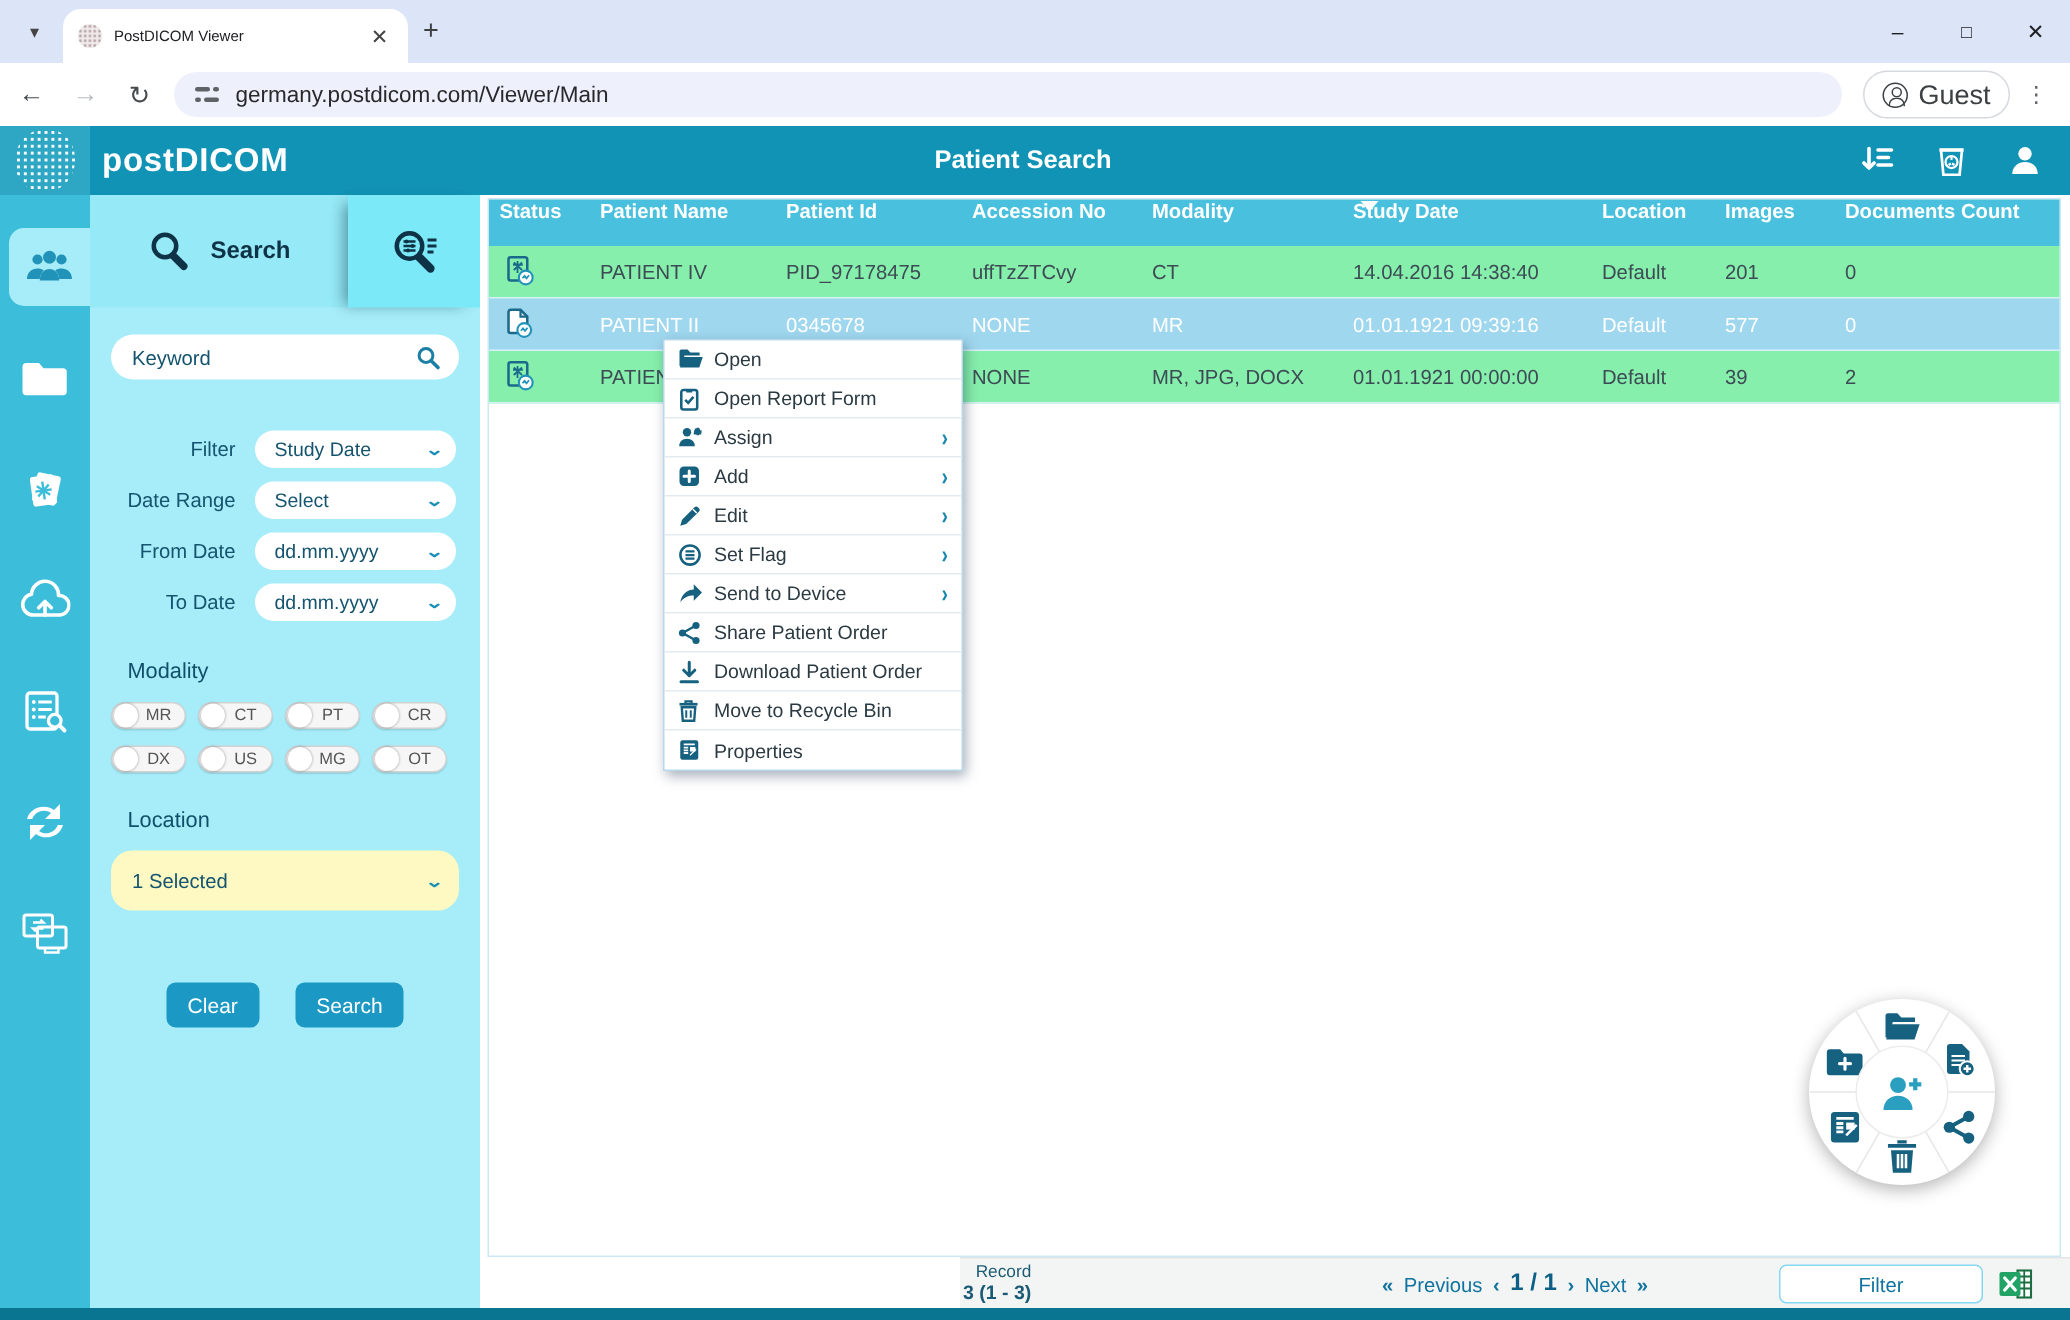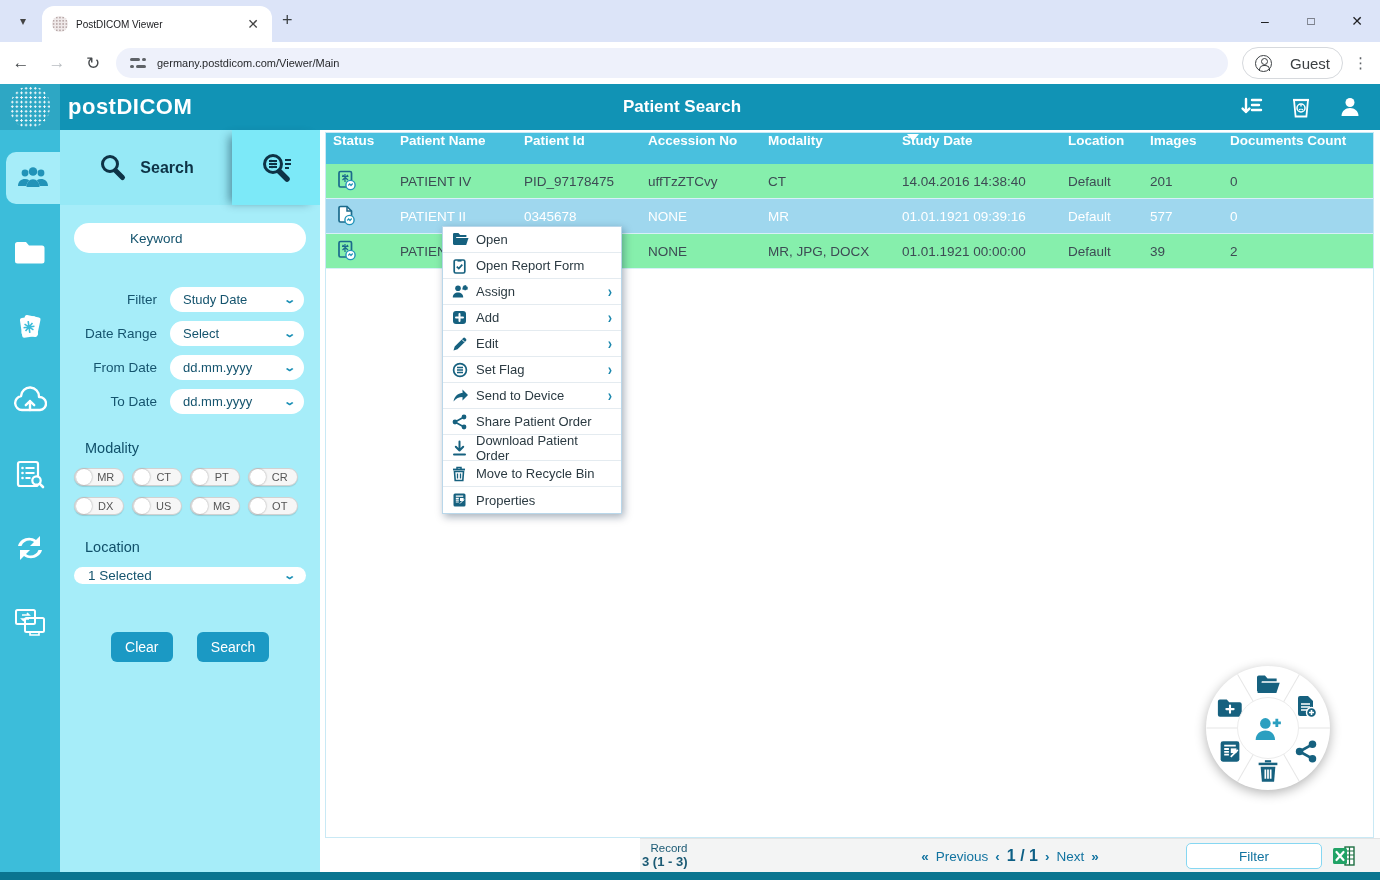--- a/index.html
+++ b/index.html
@@ -14,22 +14,22 @@
   .tab-title{font-size:10px;color:#202124;flex:1;white-space:nowrap;overflow:hidden;}
   .tab-close{color:#444;font-size:14px;width:18px;height:18px;display:flex;align-items:center;justify-content:center;border-radius:50%;}
   .newtab{position:absolute;left:282px;top:11px;color:#3c4043;font-size:18px;line-height:18px;}
   .winctl{position:absolute;top:0;height:42px;width:46px;display:flex;align-items:center;justify-content:center;color:#202124;font-size:14px;}
   .toolbar{position:absolute;top:42px;left:0;right:0;height:42px;background:#fff;display:flex;align-items:center;}
   .navbtn{width:30px;height:30px;display:flex;align-items:center;justify-content:center;font-size:17px;color:#474b4e;margin-left:6px;}
   .navbtn.disabled{color:#b9bdc1;}
   .urlbar{margin-left:8px;width:1112px;height:30px;background:#eef1fb;border-radius:15px;display:flex;align-items:center;padding:0 14px;}
   .siteperm{width:17px;height:14px;margin-right:10px;position:relative;}
   .siteperm span{position:absolute;left:0;height:2.5px;background:#5f6368;border-radius:2px;}
-  .urltext{font-size:11px;color:#27292c;}
-  .guest{margin-left:14px;height:32px;border:1px solid #d6d9dd;border-radius:16px;display:flex;align-items:center;padding:0 12px;gap:18px;color:#3c4043;font-size:15px;}
+  .urltext{font-size:15px;color:#27292c;}
+  .guest{margin-left:14px;height:32px;border:1px solid #d6d9dd;border-radius:16px;display:flex;align-items:center;padding:0 12px;gap:7px;color:#3c4043;font-size:18px;}
   .guest-ic{width:17px;height:17px;border:1.6px solid #3c4043;border-radius:50%;position:relative;}
   .guest-ic:before{content:"";position:absolute;left:4.5px;top:2.5px;width:5px;height:5px;border:1.4px solid #3c4043;border-radius:50%;}
   .guest-ic:after{content:"";position:absolute;left:2.5px;top:9px;width:9px;height:5px;border:1.4px solid #3c4043;border-bottom:none;border-radius:5px 5px 0 0;}
   .kebab{margin-left:10px;color:#5f6368;font-size:15px;letter-spacing:0;}
 
   
   .appheader{position:absolute;top:84px;left:0;right:0;height:46px;background:#1193b5;display:flex;align-items:center;}
   .brand-corner{position:absolute;left:0;top:0;width:60px;height:46px;background:#2ea7c4;display:flex;align-items:center;justify-content:center;}
   .brainlogo{width:40px;height:42px;border-radius:50% 46% 50% 46%;background-image:radial-gradient(#fff 1px,transparent 1.3px);background-size:4.6px 4.6px;opacity:.95;}
   .applogo{margin-left:68px;color:#fff;font-size:22px;font-weight:800;letter-spacing:.5px;}
@@ -41,50 +41,50 @@
   .sidebar{position:absolute;top:130px;left:0;bottom:0;width:60px;background:#3cbdda;}
   .side-item{width:60px;height:52px;display:flex;align-items:center;justify-content:center;color:#fff;margin-top:22px;}
   .side-item.active{background:#a6edf9;border-radius:10px 0 0 10px;margin-left:6px;width:54px;color:#2293b8;}
 
   
   .panel{position:absolute;top:130px;left:60px;bottom:0;width:260px;background:#a6edf9;}
   .ptabs{position:relative;height:75px;}
   .ptab-search{position:absolute;left:0;top:0;width:172px;height:75px;background:#96e9f6;display:flex;align-items:center;justify-content:center;gap:12px;color:#0e3346;font-size:16px;font-weight:700;}
   .ptab-adv{position:absolute;left:172px;top:0;width:88px;height:75px;background:#7ce9f8;display:flex;align-items:center;justify-content:center;color:#0e3346;box-shadow:-7px 2px 9px -4px rgba(0,40,60,.45);}
   .kw-wrap{margin:18px auto 0;width:232px;height:30px;background:#fff;border-radius:15px;display:flex;align-items:center;padding:0 12px;}
-  .kw-wrap input{border:none;outline:none;flex:1;font-size:13.5px;color:#15546e;background:transparent;margin-left:42px;}
+  .kw-wrap input{border:none;outline:none;flex:1;font-size:13.5px;color:#15546e;background:transparent;}
   .kw-wrap input::placeholder{color:#15546e;opacity:1;}
   .frm{margin-top:34px;}
   .frow{display:flex;align-items:center;margin:0 16px 9px 0;}
   .flabel{width:110px;text-align:right;color:#15546e;font-size:13.5px;padding-right:13px;}
   .fselect{flex:1;height:25px;background:#fff;border-radius:13px;display:flex;align-items:center;padding:0 10px 0 13px;color:#15546e;font-size:13px;}
   .fselect .val{flex:1;}
   .chev{color:#1a8fb5;font-size:11px;font-weight:700;transform:scaleX(1.4);}
   .sec-label{margin:26px 0 12px 25px;color:#10506a;font-size:14.5px;}
   .pillrow{display:flex;gap:8px;margin:0 0 11px 14px;}
   .pill{width:50px;height:18px;border-radius:10px;background:#f6f6f6;border:1px solid #d2d2d2;display:flex;align-items:center;font-size:11px;color:#555;box-shadow:0 1px 1px rgba(0,0,0,.12);}
   .pill .knob{width:16px;height:16px;border-radius:50%;background:#fff;box-shadow:0 0 2px rgba(0,0,0,.4);margin-left:0.5px;flex:none;}
   .pill .ptxt{flex:1;text-align:center;padding-right:3px;}
-  .loc-select{margin:0 auto;width:232px;height:17px;background:#ffffff;border-radius:14px;display:flex;align-items:center;padding:0 12px 0 14px;color:#15546e;font-size:13.5px;}
+  .loc-select{margin:0 auto;width:232px;height:40px;background:#fef9c3;border-radius:14px;display:flex;align-items:center;padding:0 12px 0 14px;color:#15546e;font-size:13.5px;}
   .btnrow{display:flex;justify-content:center;gap:24px;margin-top:48px;}
   .pbtn{min-width:62px;height:30px;background:#1b99c4;color:#fff;border:none;border-radius:6px;font-size:14px;padding:0 14px;}
 
   
   .main{position:absolute;top:130px;left:320px;right:0;bottom:0;background:#fff;}
   .tablebox{position:absolute;top:2px;left:5px;right:6px;bottom:42px;border:1px solid #c9e9f5;}
   .thead{display:grid;grid-template-columns:67px 124px 124px 120px 134px 166px 82px 80px 1fr;height:31px;background:#49c0de;align-items:center;}
   .thead .th{color:#fff;font-size:13.5px;font-weight:700;padding-left:7px;position:relative;height:100%;display:flex;align-items:flex-end;padding-bottom:22px;}
   .sorttri{position:absolute;top:1px;left:12px;width:0;height:0;border-left:6px solid transparent;border-right:6px solid transparent;border-top:7px solid #fff;}
   .trow{display:grid;grid-template-columns:67px 124px 124px 120px 134px 166px 82px 80px 1fr;height:35px;align-items:center;border-bottom:1px solid #d8f0f8;color:#3d4b54;font-size:13.5px;background:#86efac;}
   .trow .td{padding-left:7px;white-space:nowrap;overflow:hidden;}
   .trow.selected{background:#9fd7ee;color:#fff;}
   .statwrap{display:flex;align-items:center;justify-content:flex-start;padding-left:9px;}
 
   
-  .ctxmenu{position:absolute;left:442px;top:226px;width:180px;background:#fff;border:1px solid #b9d7ea;box-shadow:2px 3px 8px rgba(0,30,60,.35);z-index:40;}
+  .ctxmenu{position:absolute;left:442px;top:226px;width:200px;background:#fff;border:1px solid #b9d7ea;box-shadow:2px 3px 8px rgba(0,30,60,.35);z-index:40;}
   .mi{display:flex;align-items:center;height:26px;padding:0 9px;border-bottom:1px solid #e4ebf0;}
   .mi:last-child{border-bottom:none;}
   .mi .mic{width:24px;color:#16617f;display:flex;align-items:center;}
   .mi .mlabel{flex:1;font-size:13px;color:#2b3a42;}
   .mi .sub{color:#1b87ad;font-weight:700;font-size:13px;transform:scaleY(1.3);}
 
   
   .radial{position:absolute;left:1206px;top:666px;width:124px;height:124px;z-index:30;}
   .radial .disc{position:absolute;inset:0;border-radius:50%;background:#fff;box-shadow:0 3px 12px rgba(0,0,0,.3);overflow:hidden;}
   .radial .divider{position:absolute;left:50%;top:0;width:1px;height:100%;background:#e6e6e6;}

